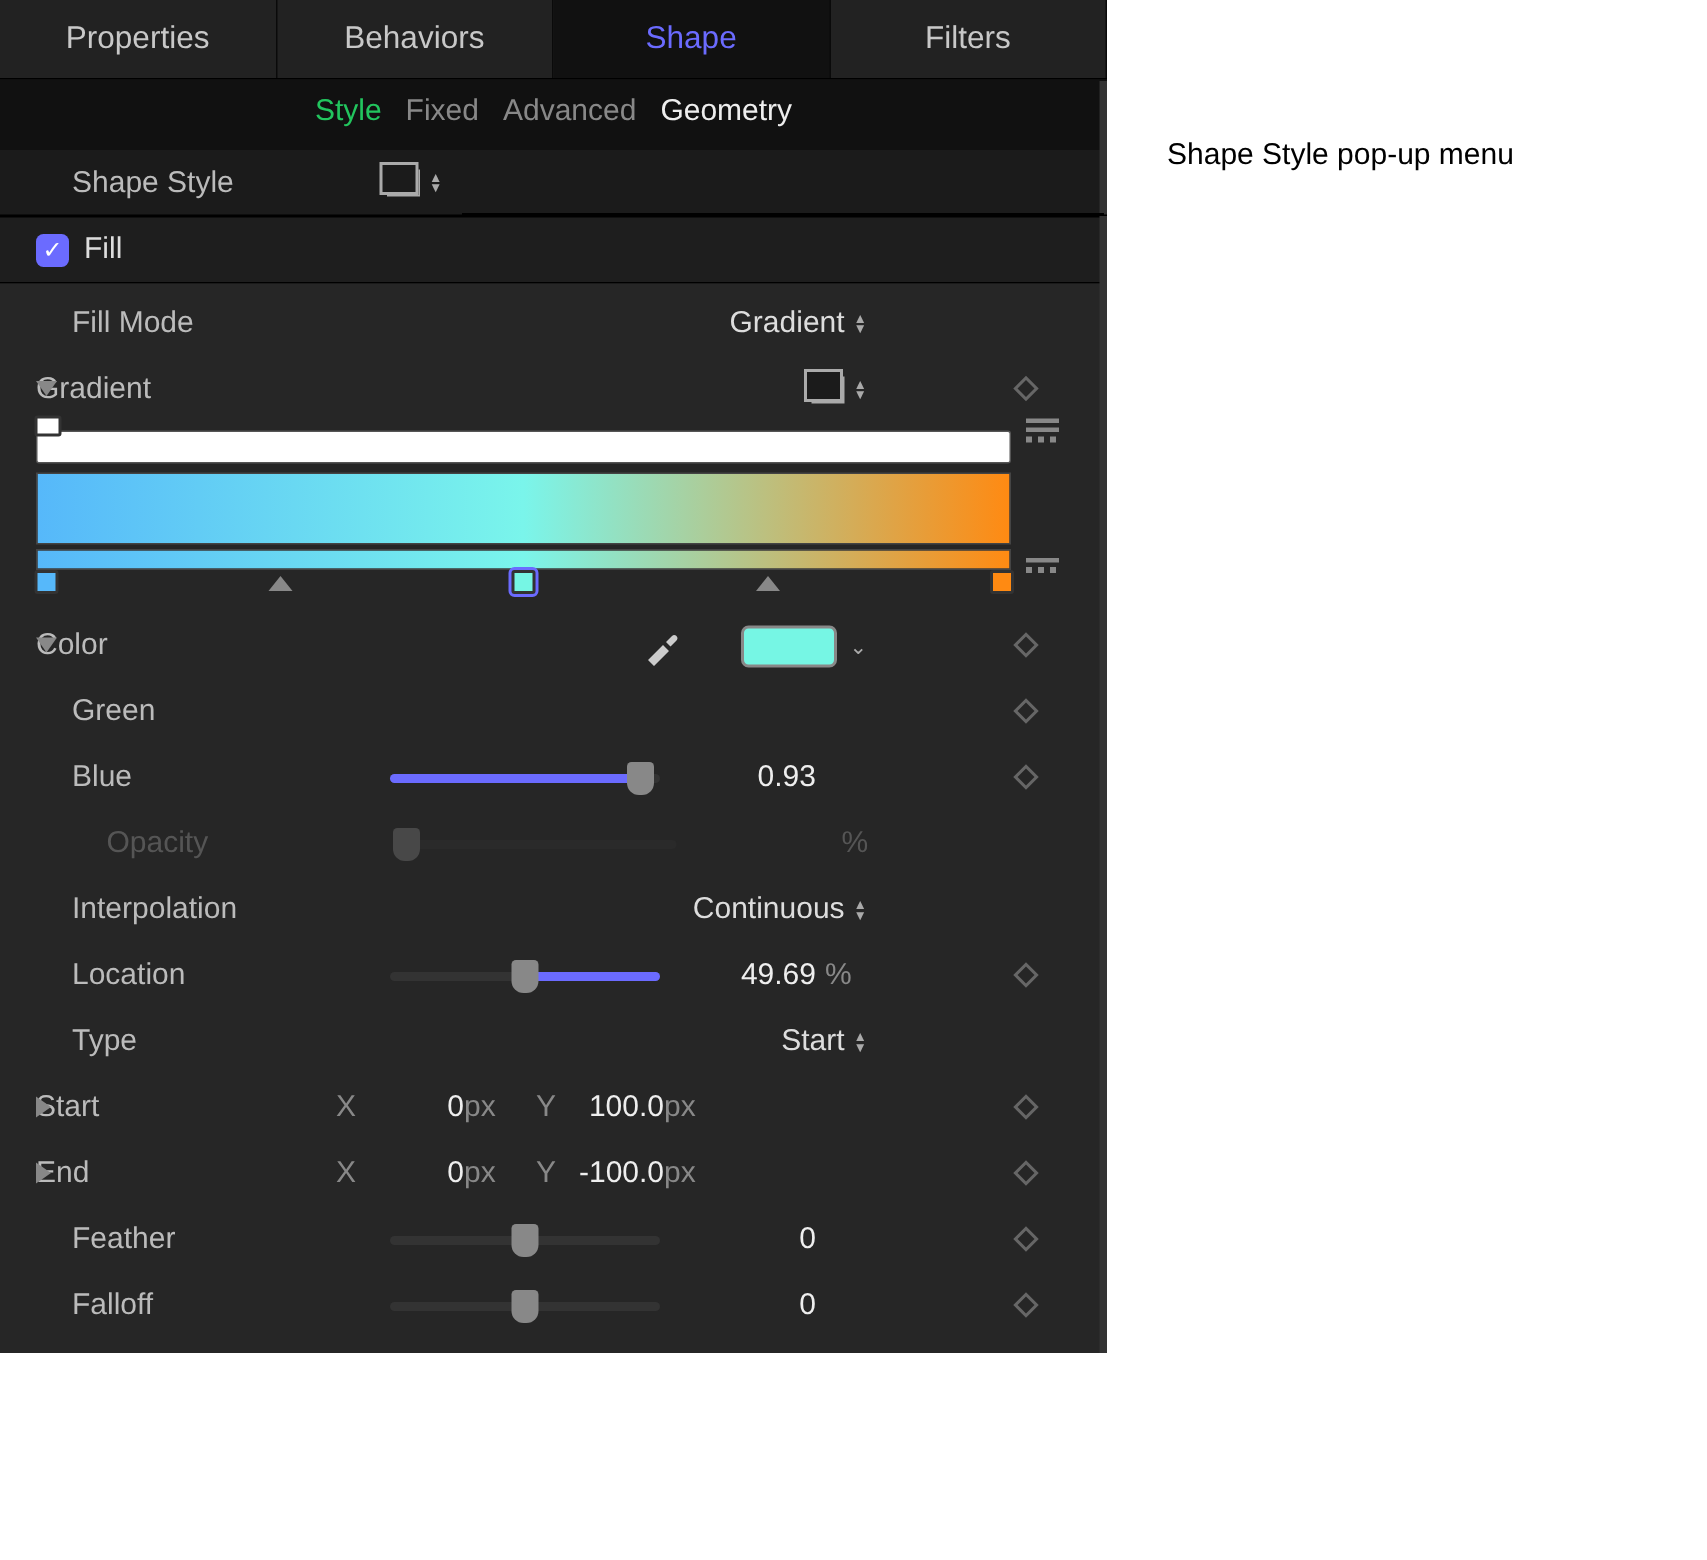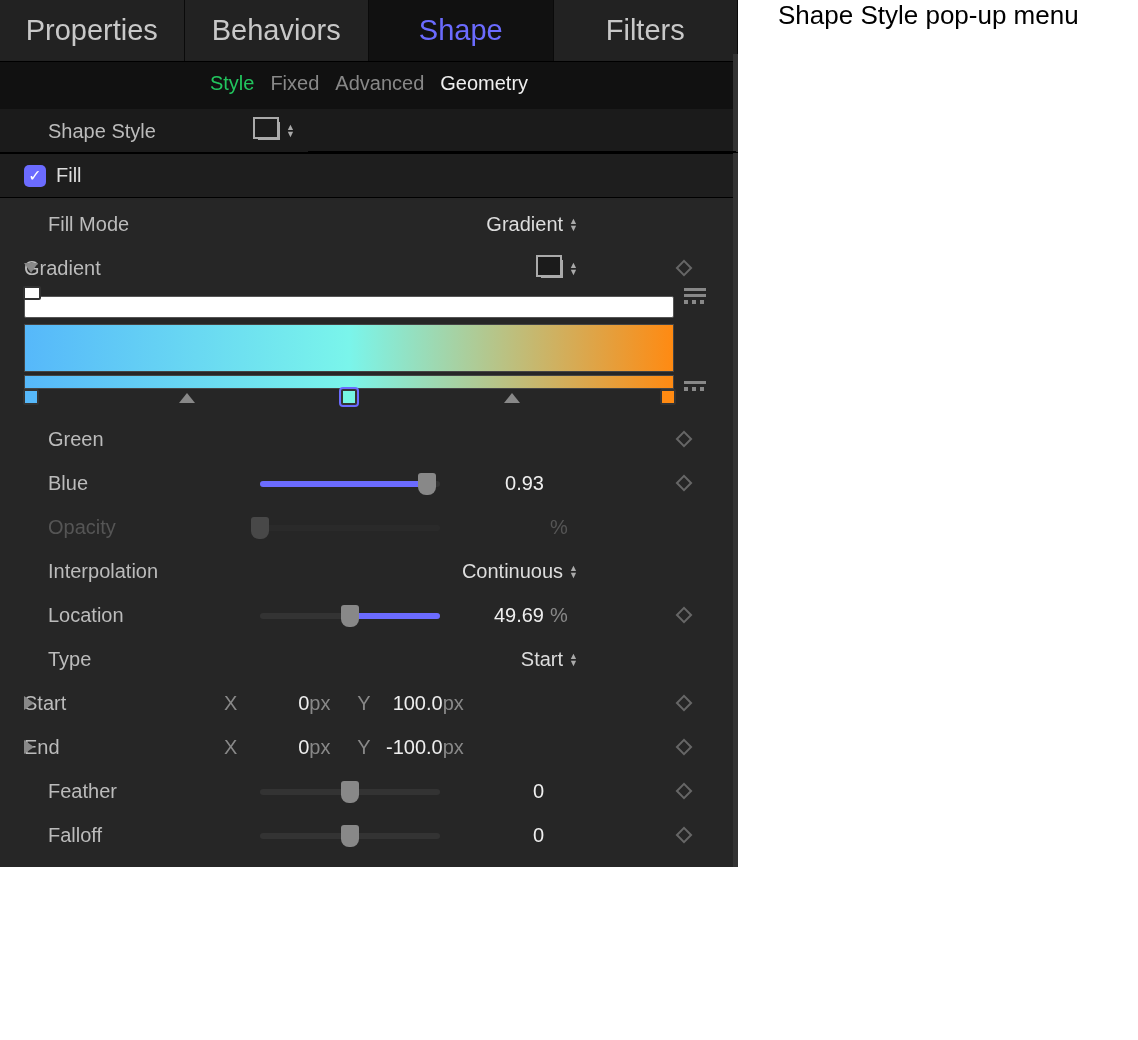--- a/index.html
+++ b/index.html
@@ -1,30 +1,30 @@
 <!DOCTYPE html>
 <html><head>
 <meta charset="utf-8">
 <style>
 * { box-sizing: border-box; margin: 0; padding: 0; font-family: -apple-system, "Helvetica Neue", Arial, sans-serif; }
 body { background: #fff; width: 1138px; }
 .wrap { display: flex; align-items: flex-start; }
 .panel { width: 738px; background: #1b1b1b; color: #c8c8c8; font-size: 20px; position: relative; }
 .tabs { display: flex; background: #222; border-bottom: 1px solid #000; }
-.tab { flex: 1; text-align: center; padding: 14px 0; font-size: 29px; color: #c8c8c8; border-right: 1px solid #0a0a0a; cursor: pointer; }
+.tab { flex: 1; text-align: center; padding: 14px 0; font-size: 21px; color: #c8c8c8; border-right: 1px solid #0a0a0a; cursor: pointer; }
 .tab.active { color: #6b6bff; background: #111; }
 .subtabs { display: flex; justify-content: center; gap: 16px; padding: 10px 0 14px; background: #111; font-size: 20px; }
 .subtab { color: #888; cursor: pointer; }
 .subtab.active { color: #22c55e; }
 .subtab.sel { color: #eee; }
 
 .row { display: flex; align-items: center; padding: 8px 0 7px 48px; min-height: 44px; position: relative; }
 .row .label { flex: 0 0 200px; color: #bbb; }
 .row .ctrl { flex: 1; display: flex; align-items: center; justify-content: flex-end; padding-right: 160px; position: relative; }
-.row .label.dim { color: #555; }
+.row .label.dim { color: #555; margin-left: 23px; }
 .row.header { padding-left: 24px; }
 .kf { position: absolute; right: 48px; top: 50%; transform: translate(0,-50%) rotate(45deg); width: 12px; height: 12px; border: 2px solid #666; cursor: pointer; }
 
 .disc { position: absolute; left: 24px; top: 50%; transform: translateY(-50%); width: 0; height: 0; border-left: 7px solid transparent; border-right: 7px solid transparent; border-top: 10px solid #888; cursor: pointer; }
 .disc.r { border-top: 7px solid transparent; border-bottom: 7px solid transparent; border-left: 10px solid #888; border-right: none; }
 
 .section-head { background: #1e1e1e; padding: 10px 0 10px 50px; border-top: 1px solid #000; border-bottom: 1px solid #000; display:flex; align-items:center; }
 .cb { width: 22px; height: 22px; border-radius: 5px; background: #6b6bff; margin-right: 10px; display:flex; align-items:center; justify-content:center; color:#fff; font-size:16px; cursor:pointer; }
 .section-head span { color:#ddd; }
 .fillbody { background:#262626; padding: 4px 0 10px; }
@@ -55,21 +55,21 @@
 .side-ico { position:absolute; right:8px; width:22px; height:18px; cursor:pointer; }
 .side-ico .lines div { height:3px; background:#888; margin-bottom:3px; }
 .side-ico.dots .d { display:flex; gap:4px; }
 .side-ico.dots .d span { width:4px; height:4px; background:#888; display:block; }
 
 .xy { margin-right:12px; color:#888; }
 .numbox { color:#eee; width:60px; text-align:right; }
 .chkbox { width:22px; height:22px; border:2px solid #666; border-radius:5px; cursor:pointer; }
 
 .callout { position:absolute; top:42px; left:308px; height:2px; background:#000; }
-.anno-text { font-size:26px; color:#000; padding-left: 40px; white-space: nowrap; }
+.anno-text { font-size:20px; color:#000; padding-top: 92px; padding-left: 40px; white-space: nowrap; }
 .scroll-edge { position:absolute; right:0; top:54px; bottom:0; width:5px; background:#333; }
 </style>
 </head>
 <body>
 
 <div class="wrap">
 <div class="panel">
   <div class="scroll-edge"></div>
 
   <div class="tabs">
@@ -165,20 +165,32 @@
               </div>
           <div class="d">
                 <span></span>
                 <span></span>
                 <span></span>
               </div>
         </div>
       </div>
     </div>
 
+    <div class="row header">
+      <div class="disc"></div>
+      <div class="label">Color</div>
+      <div class="ctrl">
+        <svg class="eyedrop" width="26" height="26">
+              <path d="M4 22 L14 12 L18 16 L8 26 Z M16 10 L20 6 C22 4 25 7 23 9 L19 13 Z" fill="#ccc"></path>
+            </svg>
+        <div class="color-swatch" style="background:#76f6e4;"></div>
+        <span class="swatch-arrow">⌄</span>
+      </div>
+      <div class="kf"></div>
+    </div>
 
     <div class="row">
       <div class="label">Green</div>
       <div class="kf"></div>
     </div>
     <div class="row">
       <div class="label">Blue</div>
       <div class="ctrl">
         <div class="slider">
               <div class="fill" style="width:93%;"></div>

